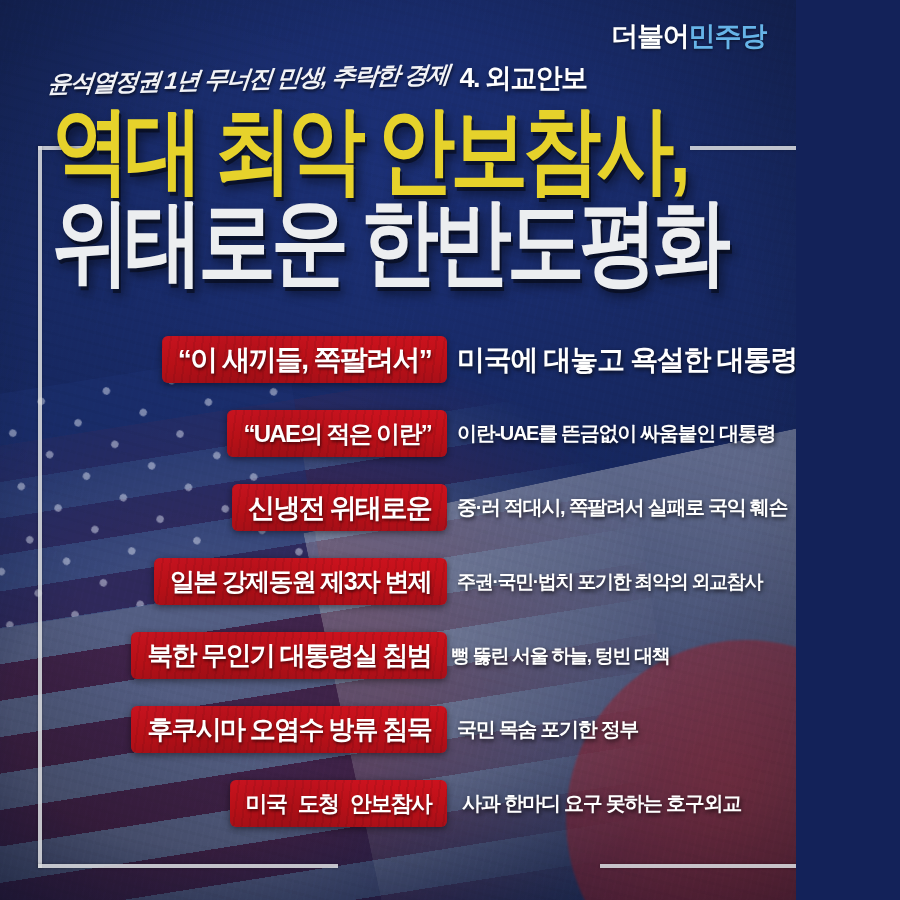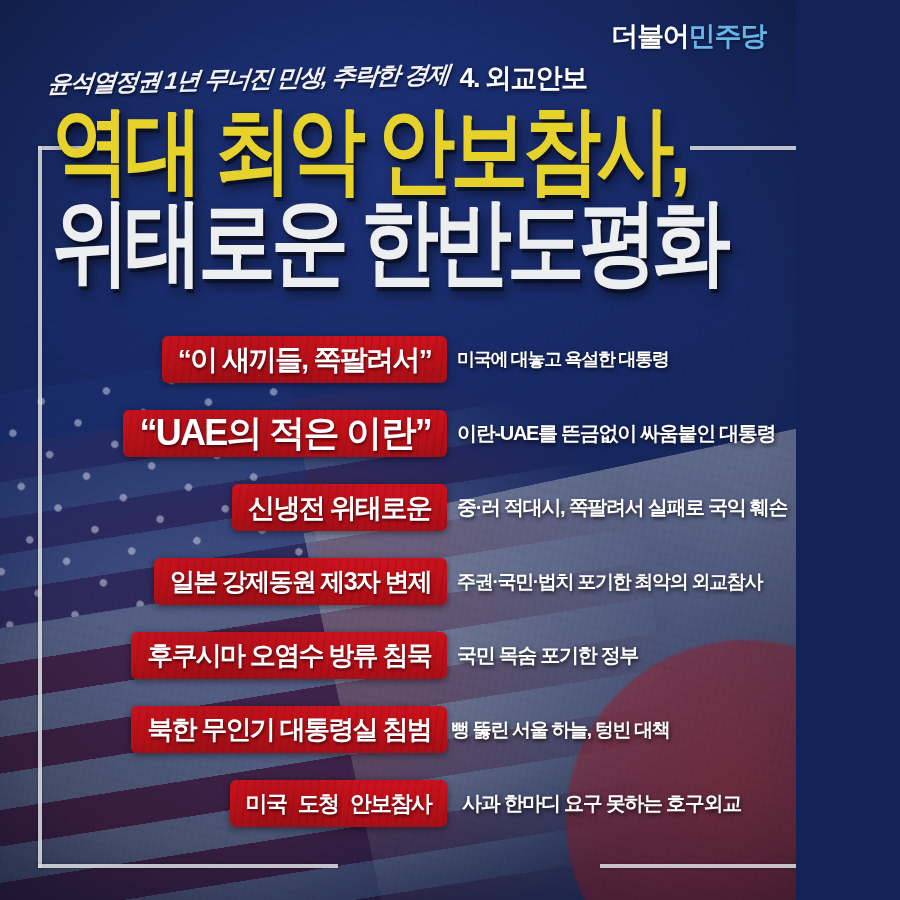--- a/index.html
+++ b/index.html
@@ -204,30 +204,30 @@
     left:457px;
     top:7px;
     color:#ffffff;
     font-size:21px; font-weight:800;
     letter-spacing:-1.3px;
     white-space:nowrap;
     line-height:33px;
     text-shadow:1px 2px 4px rgba(0,0,0,.75);
   }
   
-  .row[data-idx="0"] .desc { font-size:18px; }
+  .row[data-idx="0"] .desc { font-size:28px; }
   .row[data-idx="1"] .desc { font-size:20px; }
   .row[data-idx="2"] .desc { font-size:20px; }
   .row[data-idx="3"] .desc { font-size:19px; }
   .row[data-idx="4"] .desc { font-size:20px; }
   .row[data-idx="5"] .desc { font-size:19px; left:451px; }
   .row[data-idx="6"] .desc { font-size:20px; left:462px; }
 
   .row[data-idx="0"] .tag-text { font-size:28px; }
-  .row[data-idx="1"] .tag-text { font-size:36px; }
+  .row[data-idx="1"] .tag-text { font-size:24px; }
   .row[data-idx="2"] .tag-text { font-size:27px; }
   .row[data-idx="3"] .tag-text { font-size:25px; }
   .row[data-idx="4"] .tag-text { font-size:26px; }
   .row[data-idx="5"] .tag-text { font-size:26px; }
   .row[data-idx="6"] .tag-text { font-size:22px;font-family:Liberation Mono, monospace; }
 </style>
 </head>
 <body>
 
 <div id="poster">
@@ -285,32 +285,32 @@
       <div class="desc">중·러 적대시, 쪽팔려서 실패로 국익 훼손</div>
     </div>
 
     <div class="row" data-idx="3">
       <div class="tag">
         <span class="tag-text">일본 강제동원 제3자 변제</span>
       </div>
       <div class="desc">주권·국민·법치 포기한 최악의 외교참사</div>
     </div>
 
+    <div class="row" data-idx="5">
+      <div class="tag">
+        <span class="tag-text">북한 무인기 대통령실 침범</span>
+      </div>
+      <div class="desc">뻥 뚫린 서울 하늘, 텅빈 대책</div>
+    </div>
+
     <div class="row" data-idx="4">
       <div class="tag">
         <span class="tag-text">후쿠시마 오염수 방류 침묵</span>
       </div>
       <div class="desc">국민 목숨 포기한 정부</div>
-    </div>
-
-    <div class="row" data-idx="5">
-      <div class="tag">
-        <span class="tag-text">북한 무인기 대통령실 침범</span>
-      </div>
-      <div class="desc">뻥 뚫린 서울 하늘, 텅빈 대책</div>
     </div>
 
     <div class="row" data-idx="6">
       <div class="tag">
         <span class="tag-text">미국 도청 안보참사</span>
       </div>
       <div class="desc">사과 한마디 요구 못하는 호구외교</div>
     </div>
 
   </div>

